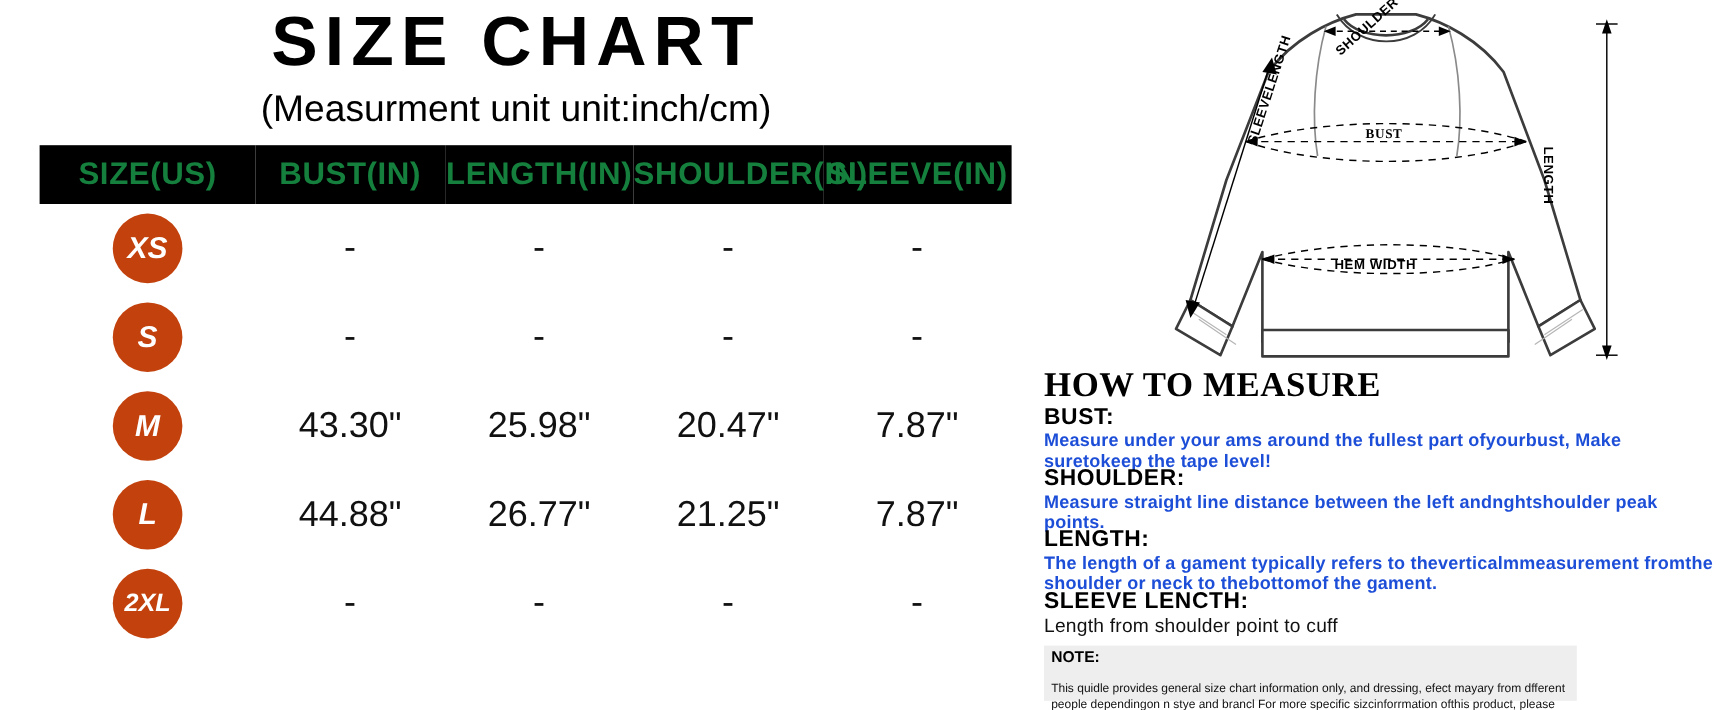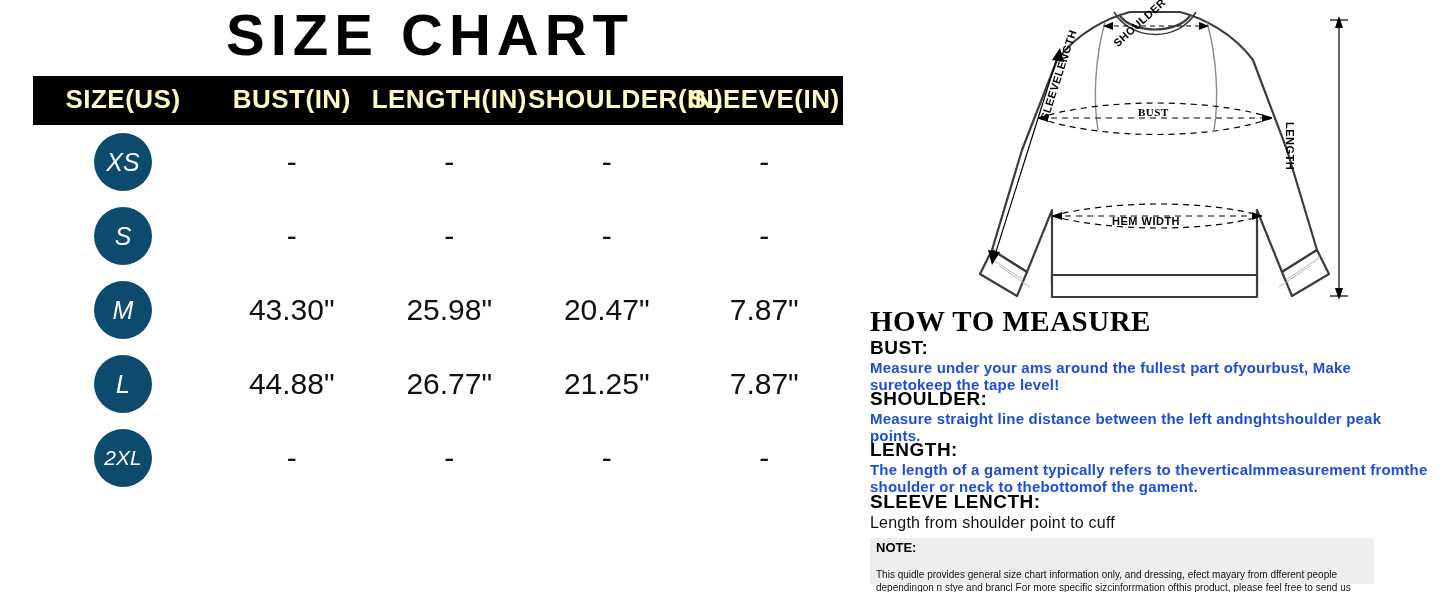--- a/index.html
+++ b/index.html
@@ -47,21 +47,21 @@
   }
   table.size-table {
     margin-top: 12px;
     margin-left: 33px;
     border-collapse: collapse;
     width: 810px;
     table-layout: fixed;
   }
   table.size-table thead th {
     background: #000000;
-    color: #fef9c3;
+    color: #15803d;
     font-size: 26px;
     font-weight: bold;
     padding: 8px 0 10px 0;
     text-align: center;
     letter-spacing: 0.5px;
   }
   table.size-table thead th.col-size { width: 180px; }
   table.size-table tbody td {
     text-align: center;
     font-size: 30px;
@@ -69,24 +69,24 @@
     vertical-align: middle;
     color: #111;
   }
   .size-badge {
     display: inline-flex;
     align-items: center;
     justify-content: center;
     width: 58px;
     height: 58px;
     border-radius: 50%;
-    background: #0c4a6e;
+    background: #c2410c;
     color: #ffffff;
     font-size: 25px;
-    font-weight: normal;
+    font-weight: bold;
     font-style: italic;
     letter-spacing: 0px;
   }
   .size-badge.small-text { font-size: 21px; }
 
   
   .right-panel {
     position: absolute;
     left: 862px;
     top: 0;
@@ -128,21 +128,21 @@
     line-height: 1.12;
     margin: 1px 0 0 0;
     letter-spacing: 0.2px;
   }
   .m-body.light { font-weight: normal; color: #111; font-size: 16px; }
 
   .note-box {
     position: absolute;
     left: 8px;
     top: 538px;
-    width: 504px;
+    width: 444px;
     height: 46px;
     background: #eeeeee;
     padding: 3px 6px 12px 6px;
     box-sizing: border-box;
   }
   .note-title {
     font-size: 13px;
     font-weight: bold;
     line-height: 1.1;
   }
@@ -176,20 +176,21 @@
   }
 </style>
 </head>
 <body>
 
 <div class="page">
 
   <div class="left-panel">
 
     <div class="chart-title">SIZE CHART</div>
+    <div class="chart-subtitle">(Measurment unit unit:inch/cm)</div>
 
     <table class="size-table">
       <thead>
         <tr>
           <th class="col-size">SIZE(US)</th>
           <th>BUST(IN)</th>
           <th>LENGTH(IN)</th>
           <th>SHOULDER(IN)</th>
           <th>SLEEVE(IN)</th>
         </tr>

